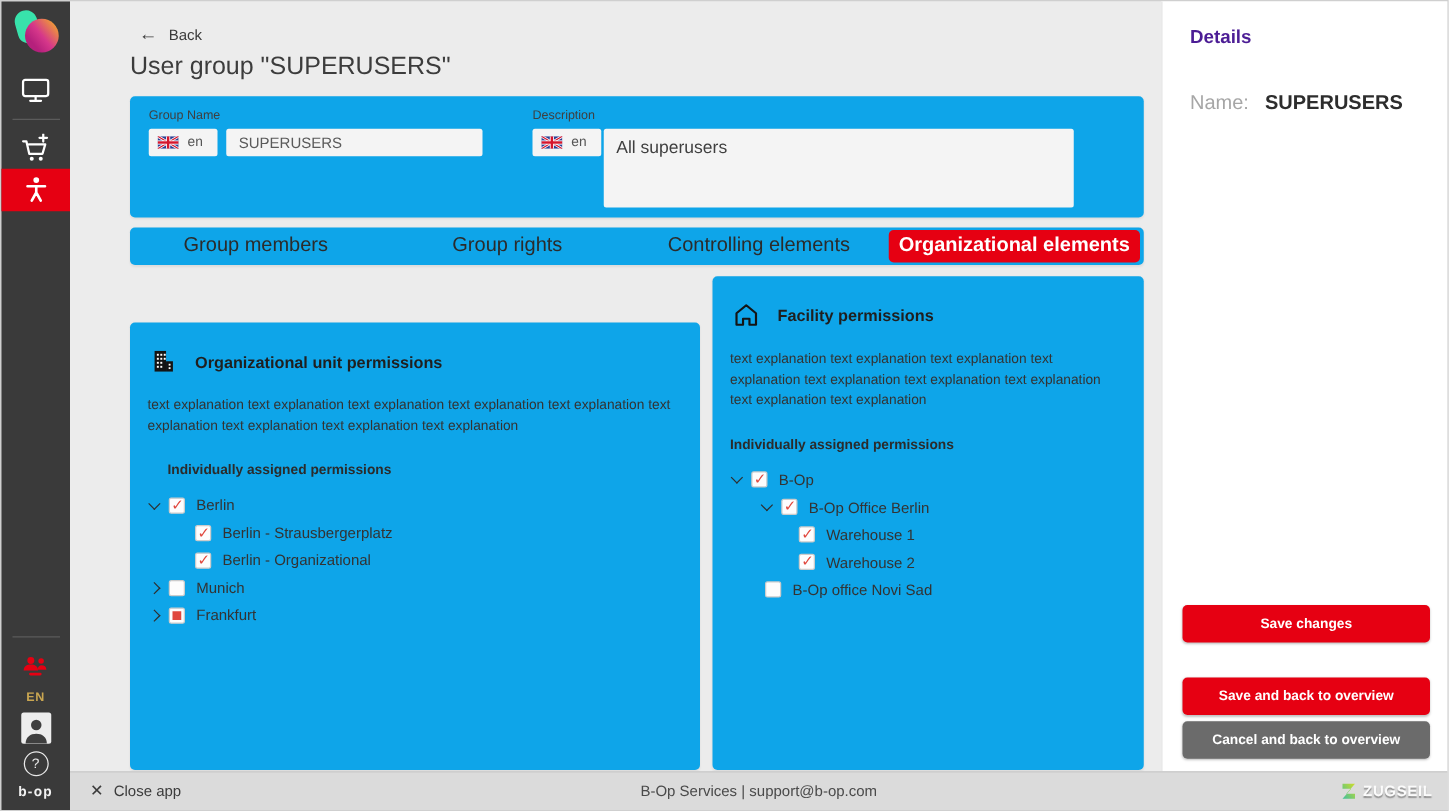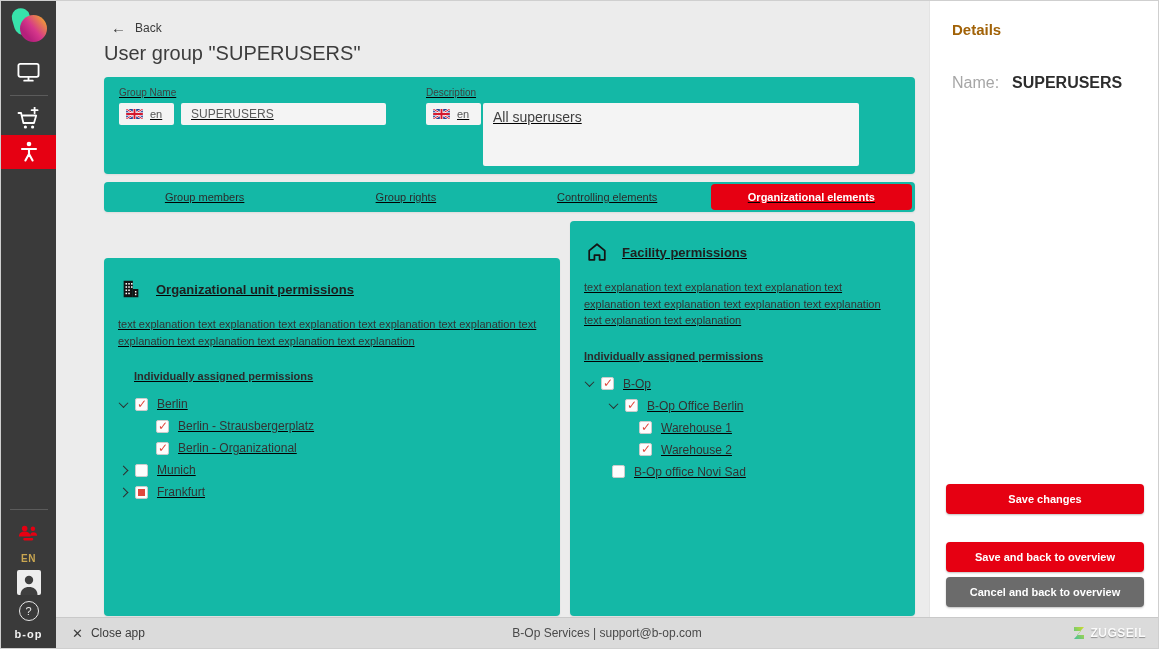--- a/index.html
+++ b/index.html
@@ -42,55 +42,55 @@
   .close-app{display:flex;align-items:center;gap:8px;margin-left:16px;font-size:12px;color:#3c3c3c;cursor:pointer;}
   .close-x{font-size:13px;color:#3c3c3c;}
   .bar-center{position:absolute;left:0;right:0;text-align:center;font-size:12px;color:#4a4a4a;pointer-events:none;}
   .bar-right{margin-left:auto;margin-right:12px;display:flex;align-items:center;gap:4px;}
   .zugseil-text{font-size:12px;font-weight:bold;color:#fbfbfb;letter-spacing:.5px;
                 text-shadow:0 1px 1px rgba(0,0,0,.35);}
 
   
   .details{position:absolute;top:0;right:0;bottom:31px;width:229px;background:#fff;
            border-left:1px solid #e4e4e4;padding:20px 14px 10px 22px;}
-  .details h2{font-size:15px;font-weight:bold;color:#a16207;}
+  .details h2{font-size:15px;font-weight:bold;color:#4c1d95;}
   .detail-row{display:flex;margin-top:36px;font-size:16px;}
   .detail-label{color:#a6a6a6;width:60px;}
   .detail-value{font-weight:bold;color:#2d2d2d;}
   .details-buttons{position:absolute;left:16px;right:14px;bottom:10px;}
   .dbtn{width:100%;height:30px;border:none;border-radius:4px;color:#fff;font-size:11px;
         font-weight:bold;margin-top:5px;cursor:pointer;font-family:inherit;box-shadow:0 1px 2px rgba(0,0,0,.25);}
   .dbtn.red{background:var(--red);margin-top:28px;}
   .dbtn.gray{background:#6b6b6b;}
 
   
   .main{position:absolute;left:55px;right:229px;top:0;bottom:31px;padding:0 14px 0 48px;}
   .back-row{display:flex;align-items:center;gap:9px;margin:19px 0 0 7px;font-size:12px;
             color:#3a3a3a;cursor:pointer;width:70px;}
   .back-arrow{font-size:15px;line-height:1;}
   .page-title{font-size:20px;font-weight:400;color:#3c3c3c;margin-top:7px;}
 
-  .card{background:#14b8a6;border-radius:4px;box-shadow:0 1px 2px rgba(0,0,0,.07);text-decoration:underline;}
+  .card{background:#0ea5e9;border-radius:4px;box-shadow:0 1px 2px rgba(0,0,0,.07);}
   .form-card{margin-top:12px;height:97px;padding:10px 0 0 15px;display:flex;}
   .fcol{display:flex;flex-direction:column;}
   .fcol.first{width:307px;flex:0 0 auto;}
   .fcol.second{flex:1;padding-right:56px;}
   .flabel{font-size:10px;color:#3f3f3f;margin-bottom:5px;}
   .frow{display:flex;align-items:flex-start;}
   .lang-box{width:55px;height:22px;background:#f4f4f4;border-radius:2px;display:flex;
             align-items:center;gap:7px;padding-left:7px;flex:0 0 auto;cursor:pointer;}
   .lang-box span{font-size:11px;color:#555;}
   .flag{width:17px;height:10px;flex:0 0 auto;display:block;}
   .tinput{height:22px;background:#f4f4f4;border:none;border-radius:2px;margin-left:7px;
           font-size:12px;color:#5a5a5a;padding:0 10px;font-family:inherit;width:205px;}
   .tarea{flex:1;height:63px;background:#f4f4f4;border:none;border-radius:2px;margin-left:2px;
          font-size:14px;color:#3f3f3f;padding:6px 10px;font-family:inherit;resize:none;}
 
   .tabs-card{margin-top:8px;height:30px;display:flex;align-items:stretch;}
-  .tab{flex:1;display:flex;align-items:center;justify-content:center;font-size:11px;
+  .tab{flex:1;display:flex;align-items:center;justify-content:center;font-size:16px;
        color:#2b2b2b;font-weight:500;cursor:pointer;border-radius:4px;}
   .tab.active{background:var(--red);color:#fff;font-weight:bold;margin:2px 3px;}
 
   .panels{display:flex;gap:10px;margin-top:9px;height:395px;}
   .panel{padding:18px 14px 0 14px;}
   .panel.left{width:456px;flex:0 0 auto;margin-top:37px;}
   .panel.right{flex:1;}
   .panel-head{display:flex;align-items:center;gap:14px;margin:2px 0 16px 2px;}
   .panel-title{font-size:13px;font-weight:bold;color:#1f1f1f;}
   .explanation{font-size:11px;color:#333;line-height:1.5;padding-right:6px;}

